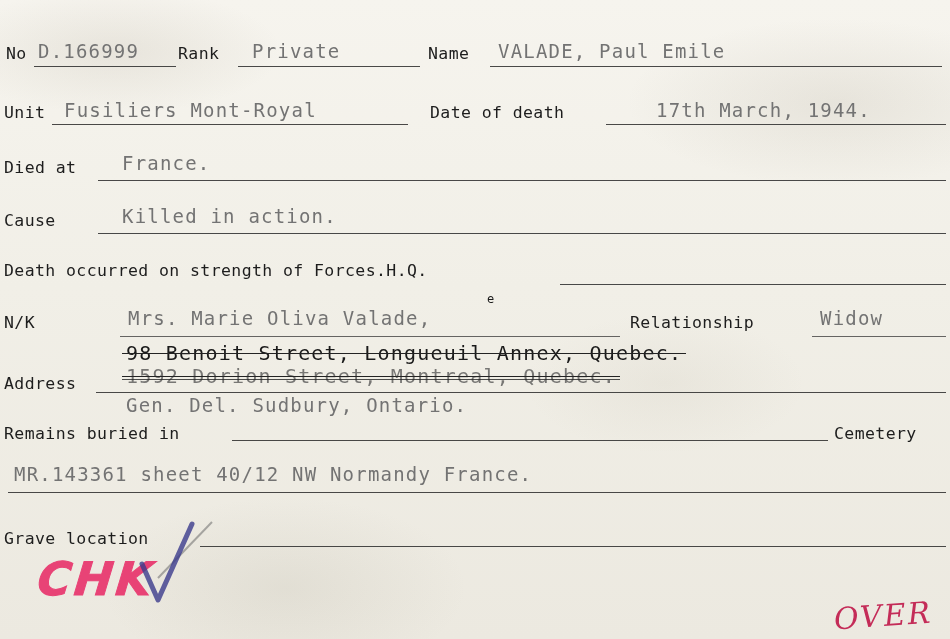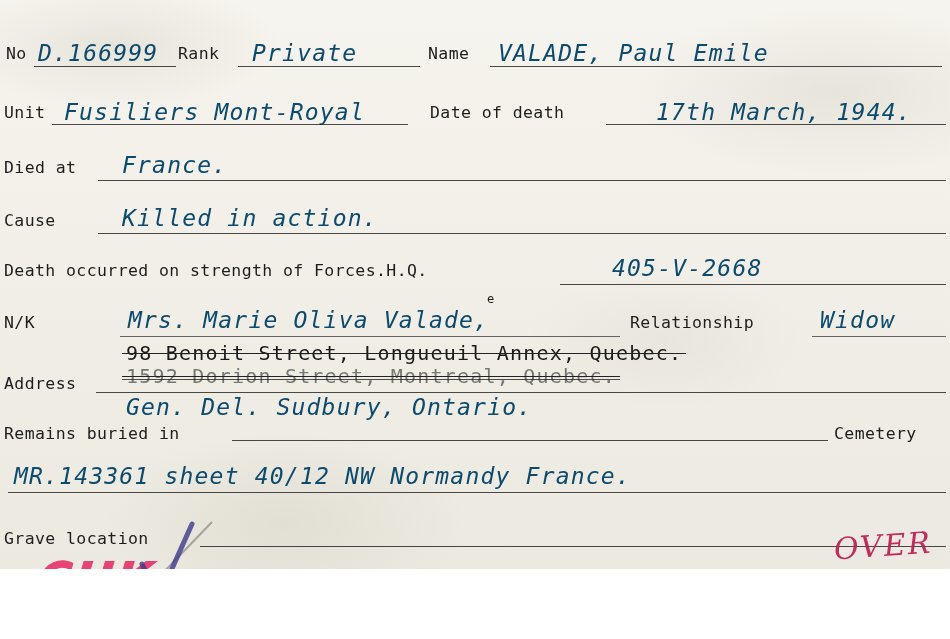--- a/index.html
+++ b/index.html
@@ -3,21 +3,21 @@
 <meta charset="utf-8">
 <style>
   html, body {
     margin: 0;
     padding: 0;
     background: #ffffff;
   }
   #card {
     position: relative;
     width: 950px;
-    height: 569px;
+    height: 639px;
     background: #f3f1ea;
     overflow: hidden;
     font-family: "DejaVu Sans Mono", "Liberation Mono", monospace;
     color: #1b1b1b;
   }
   
   #card::before {
     content: "";
     position: absolute;
     inset: 0;
@@ -34,25 +34,24 @@
 
   .lbl {
     position: absolute;
     font-size: 16.5px;
     letter-spacing: 0.4px;
     white-space: nowrap;
     color: #1d1d1d;
   }
   .val {
     position: absolute;
-    font-size: 23px;
+    font-size: 19px;
     letter-spacing: 1.2px;
     white-space: nowrap;
-    color: #0c4a6e;
-    font-style: italic;
+    color: #737373;
   }
   .rule {
     position: absolute;
     height: 0;
     border-top: 1.6px solid #2a2a2a;
     opacity: 0.85;
   }
   .rule.thin { border-top-width: 1.2px; opacity: 0.7; }
 
   
@@ -148,21 +147,20 @@
 
     <span class="lbl" style="left:4px;   top:158px;">Died at</span>
     <span class="val" style="left:122px; top:152px;">France.</span>
     <div class="rule" style="left:98px;  top:180px; width:848px;"></div>
 
     <span class="lbl" style="left:4px;   top:211px;">Cause</span>
     <span class="val" style="left:122px; top:205px;text-align:right;">Killed in action.</span>
     <div class="rule" style="left:98px;  top:233px; width:848px;"></div>
 
     <span class="lbl" style="left:4px;   top:261px;">Death occurred on strength of Forces.H.Q.</span>
-    <span class="val" style="left:612px; top:255px;">405-V-2668</span>
     <div class="rule" style="left:560px; top:284px; width:386px;"></div>
 
     <span class="lbl" style="left:4px;   top:313px;">N/K</span>
     <span class="val" style="left:128px; top:307px;">Mrs. Marie Oliva Valade,</span>
     <span class="sup" style="left:487px; top:292px;">e</span>
 
     <span class="lbl" style="left:630px; top:313px;">Relationship</span>
     <span class="val" style="left:820px; top:307px;">Widow</span>
     <div class="rule thin" style="left:120px; top:336px; width:500px;"></div>
     <div class="rule thin" style="left:812px; top:336px; width:134px;"></div>

